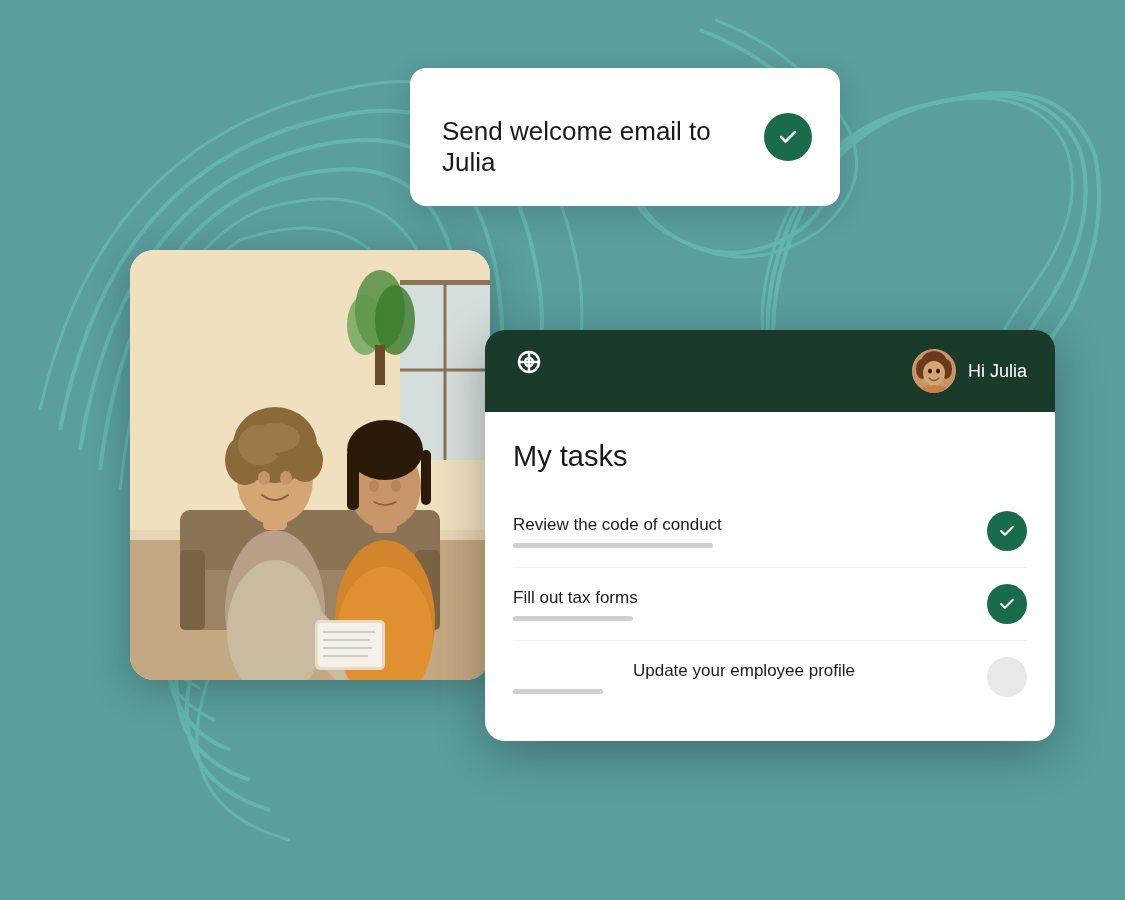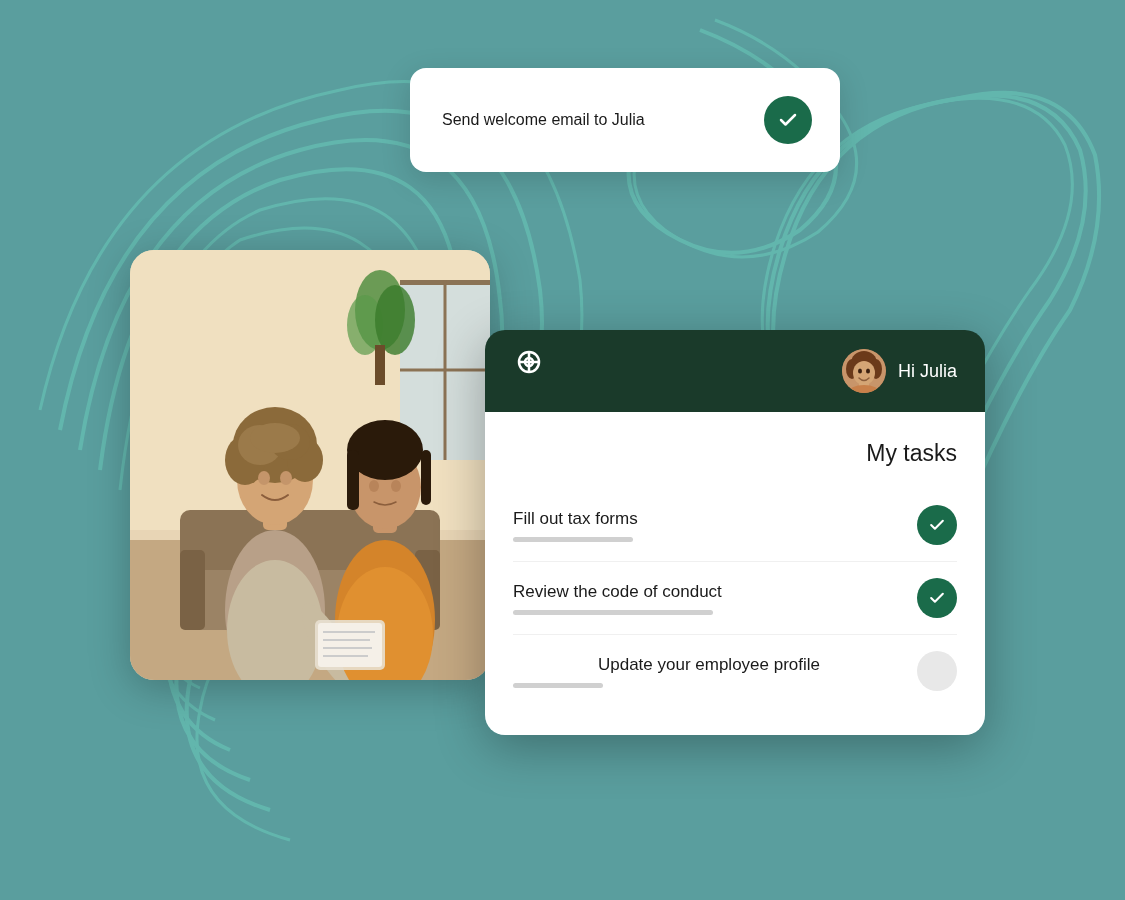--- a/index.html
+++ b/index.html
@@ -35,23 +35,24 @@
       border-radius: 16px;
       box-shadow: 0 8px 30px rgba(0,0,0,0.15);
       padding: 28px 28px 28px 32px;
       display: flex;
       align-items: center;
       justify-content: space-between;
       z-index: 10;
     }
 
     .task-text-top {
-      font-size: 16px;
+      font-size: 26px;
       color: #1a1a1a;
       font-weight: 400;
+      margin-top: 20px;
     }
 
     .check-circle-large {
       width: 48px;
       height: 48px;
       background: #1a6b4a;
       border-radius: 50%;
       display: flex;
       align-items: center;
       justify-content: center;
@@ -61,21 +62,21 @@
     .check-circle-large svg {
       width: 24px;
       height: 24px;
     }
 
     
     .app-panel {
       position: absolute;
       top: 330px;
       left: 485px;
-      width: 500px;
+      width: 570px;
       border-radius: 20px;
       overflow: hidden;
       box-shadow: 0 12px 50px rgba(0,0,0,0.3);
       z-index: 8;
     }
 
     
     .app-header {
       background: #1a3a2a;
       padding: 18px 28px;
@@ -114,25 +115,24 @@
       font-weight: 400;
     }
 
     
     .app-content {
       background: #ffffff;
       padding: 28px;
     }
 
     .my-tasks-title {
-      font-size: 23px;
+      font-size: 29px;
       color: #1a1a1a;
       font-weight: 500;
       margin-bottom: 22px;
-      text-align: right;
     }
 
     
     .task-row {
       padding: 16px 0;
       border-bottom: 1px solid #f0f0f0;
       display: flex;
       align-items: center;
       justify-content: space-between;
     }
@@ -358,34 +358,34 @@
       </div>
       <span class="hi-text">Hi Julia</span>
     </div>
   </div>
 
   <div class="app-content">
     <div class="my-tasks-title">My tasks</div>
 
     <div class="task-row">
       <div class="task-info">
-        <div class="task-name">Fill out tax forms</div>
-        <div class="task-progress-bar w60"></div>
+        <div class="task-name">Review the code of conduct</div>
+        <div class="task-progress-bar w80"></div>
       </div>
       <div class="check-circle-small">
         <svg viewBox="0 0 24 24" fill="none" xmlns="http://www.w3.org/2000/svg">
           <path d="M5 12l4.5 4.5L19 7" stroke="white" stroke-width="2.5" stroke-linecap="round" stroke-linejoin="round"></path>
         </svg>
       </div>
     </div>
 
     <div class="task-row">
       <div class="task-info">
-        <div class="task-name">Review the code of conduct</div>
-        <div class="task-progress-bar w80"></div>
+        <div class="task-name">Fill out tax forms</div>
+        <div class="task-progress-bar w60"></div>
       </div>
       <div class="check-circle-small">
         <svg viewBox="0 0 24 24" fill="none" xmlns="http://www.w3.org/2000/svg">
           <path d="M5 12l4.5 4.5L19 7" stroke="white" stroke-width="2.5" stroke-linecap="round" stroke-linejoin="round"></path>
         </svg>
       </div>
     </div>
 
     <div class="task-row">
       <div class="task-info">

